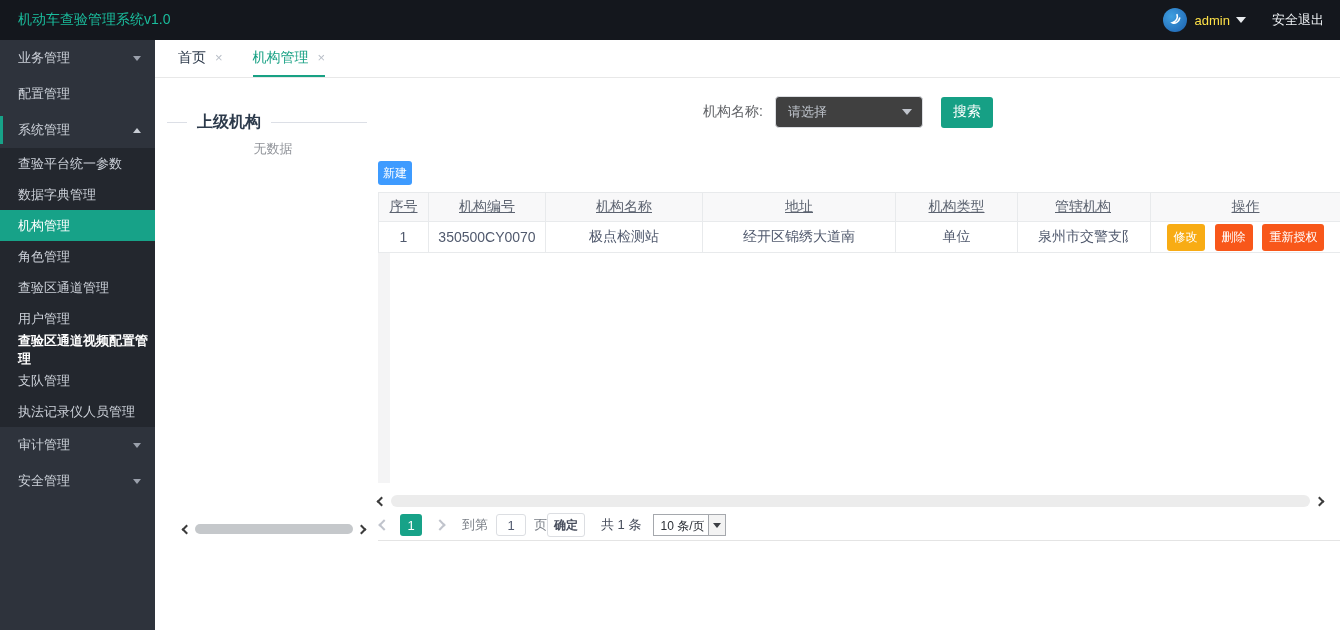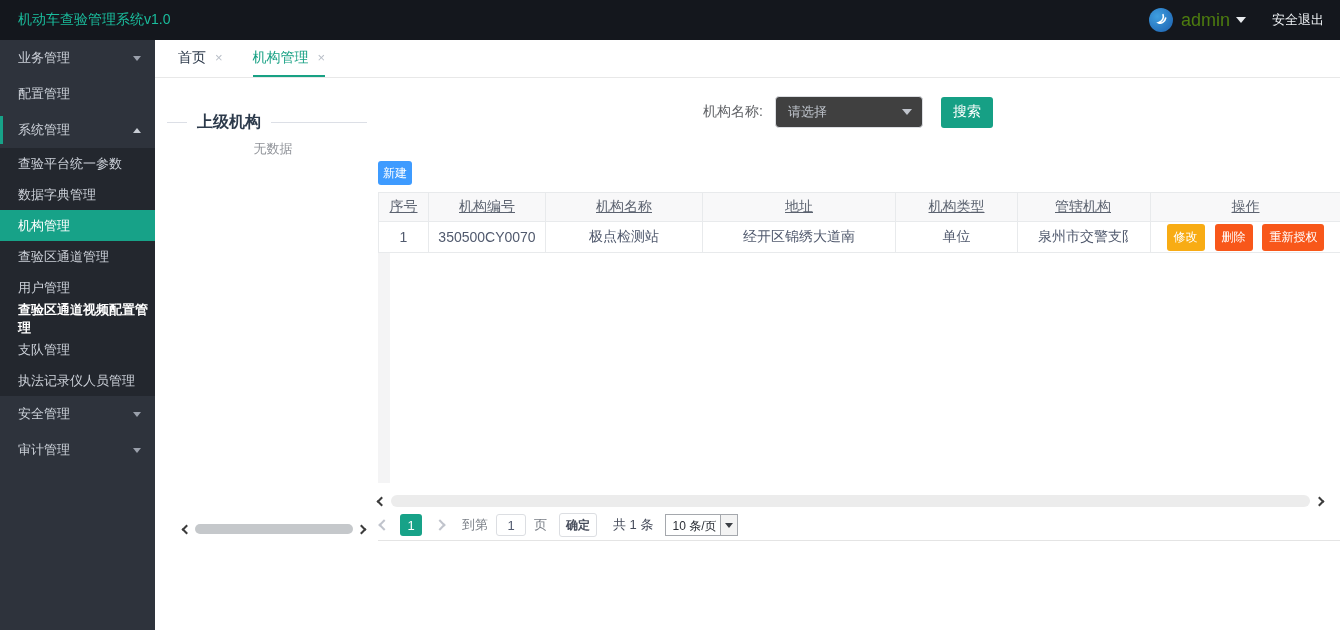--- a/index.html
+++ b/index.html
@@ -5,21 +5,21 @@
   * { margin:0; padding:0; box-sizing:border-box; }
   html,body { width:1340px; height:630px; font-family:"Liberation Sans", sans-serif; background:#fff; }
   #app { position:relative; width:1340px; height:630px; overflow:hidden; }
 
   
   .topbar { position:absolute; left:0; top:0; width:1340px; height:40px; background:#14171d; display:flex; align-items:center; }
   .brand { margin-left:18px; color:#1abc9c; font-size:14px; }
   .topbar-right { position:absolute; right:16px; top:0; height:40px; display:flex; align-items:center; }
   .avatar { width:24px; height:24px; border-radius:50%; background:radial-gradient(circle at 35% 35%, #3f9fe0, #1b5fae); display:flex; align-items:center; justify-content:center; }
   .avatar svg { width:16px; height:16px; }
-  .username { color:#4d7c0f; font-size:18px; margin-left:8px; }
+  .username { color:#fde047; font-size:13px; margin-left:8px; }
   .caret-down { width:0; height:0; border-left:5px solid transparent; border-right:5px solid transparent; border-top:6px solid #e8ebee; margin-left:6px; }
   .logout { color:#eef1f4; font-size:13px; margin-left:26px; }
 
   
   .sidebar { position:absolute; left:0; top:40px; width:155px; height:590px; background:#2e333c; }
   .menu-item { height:36px; display:flex; align-items:center; justify-content:space-between; padding:0 14px 0 18px; color:#ccd1d9; font-size:13px; cursor:pointer; position:relative; }
   .menu-item.group-active { }
   .menu-item.group-active::before { content:""; position:absolute; left:0; top:4px; bottom:4px; width:3px; background:#17a288; }
   .tri { width:0; height:0; border-left:4px solid transparent; border-right:4px solid transparent; }
   .tri.down { border-top:5px solid #9aa0ab; }
@@ -80,21 +80,21 @@
   .tbl-hscroll .thumb { width:80%; height:12px; background:#c1c1c1; border-radius:6px; cursor:pointer; }
 
   .pagination { position:absolute; left:0; top:357px; height:26px; display:flex; align-items:center; font-size:13px; color:#7a7f87; }
   .pg-arrow { width:8px; height:8px; border-style:solid; border-color:#c0c4cc; cursor:pointer; }
   .pg-arrow.left { border-width:0 0 2px 2px; transform:rotate(45deg); margin-left:2px; }
   .pg-arrow.right { border-width:2px 2px 0 0; transform:rotate(45deg); margin-left:14px; }
   .pg-page { width:22px; height:22px; margin-left:12px; background:#17a288; color:#fff; border:none; border-radius:3px; font-size:13px; cursor:pointer; font-family:inherit; }
   .pg-goto { margin-left:18px; }
   .pg-input { width:30px; height:22px; margin-left:8px; border:1px solid #dcdee2; border-radius:3px; text-align:center; font-size:13px; color:#515a6e; font-family:inherit; }
   .pg-page-label { margin-left:8px; }
-  .pg-confirm { margin-left:12px; width:38px; height:24px; background:#fff; border:1px solid #dcdee2; border-radius:3px; font-size:12px; font-weight:bold; color:#464c5b; cursor:pointer; font-family:inherit; }
+  .pg-confirm { width:38px; height:24px; background:#fff; border:1px solid #dcdee2; border-radius:3px; font-size:12px; font-weight:bold; color:#464c5b; cursor:pointer; font-family:inherit; }
   .pg-total { margin-left:16px; color:#464c5b; }
   .pg-sizer { margin-left:12px; height:22px; border:1px solid #a5a8ad; background:#fff; display:flex; align-items:flex-end; cursor:pointer; }
   .pg-sizer .sz-label { font-size:12px; color:#2b2f36; padding:0 4px 0 6px; }
   .pg-sizer .sz-btn { width:17px; height:20px; border-left:1px solid #a5a8ad; background:#f3f3f3; display:flex; align-items:center; justify-content:center; }
   .sz-btn .tri-d { width:0; height:0; border-left:4px solid transparent; border-right:4px solid transparent; border-top:5px solid #3c3f44; }
 </style>
 </head>
 <body>
 
 <div id="app">
@@ -129,41 +129,44 @@
       <div class="submenu-item">
         <span>查验平台统一参数</span>
       </div>
       <div class="submenu-item">
         <span>数据字典管理</span>
       </div>
       <div class="submenu-item selected">
         <span>机构管理</span>
       </div>
       <div class="submenu-item">
+        <span>角色管理</span>
+      </div>
+      <div class="submenu-item">
         <span>查验区通道管理</span>
       </div>
       <div class="submenu-item">
         <span>用户管理</span>
       </div>
       <div class="submenu-item bold">
         <span>查验区通道视频配置管理</span>
       </div>
       <div class="submenu-item">
         <span>支队管理</span>
       </div>
       <div class="submenu-item">
         <span>执法记录仪人员管理</span>
       </div>
     </div>
     <div class="menu-item">
+      <span>审计管理</span>
+      <i class="tri down"></i>
+    </div>
+    <div class="menu-item">
       <span>安全管理</span>
-      <i class="tri down"></i>
-    </div>
-    <div class="menu-item">
-      <span>审计管理</span>
       <i class="tri down"></i>
     </div>
   </div>
 
   <div class="main">
 
     <div class="tabbar">
       <div class="tab">
         <span>首页</span>
         <span class="close">×</span>

